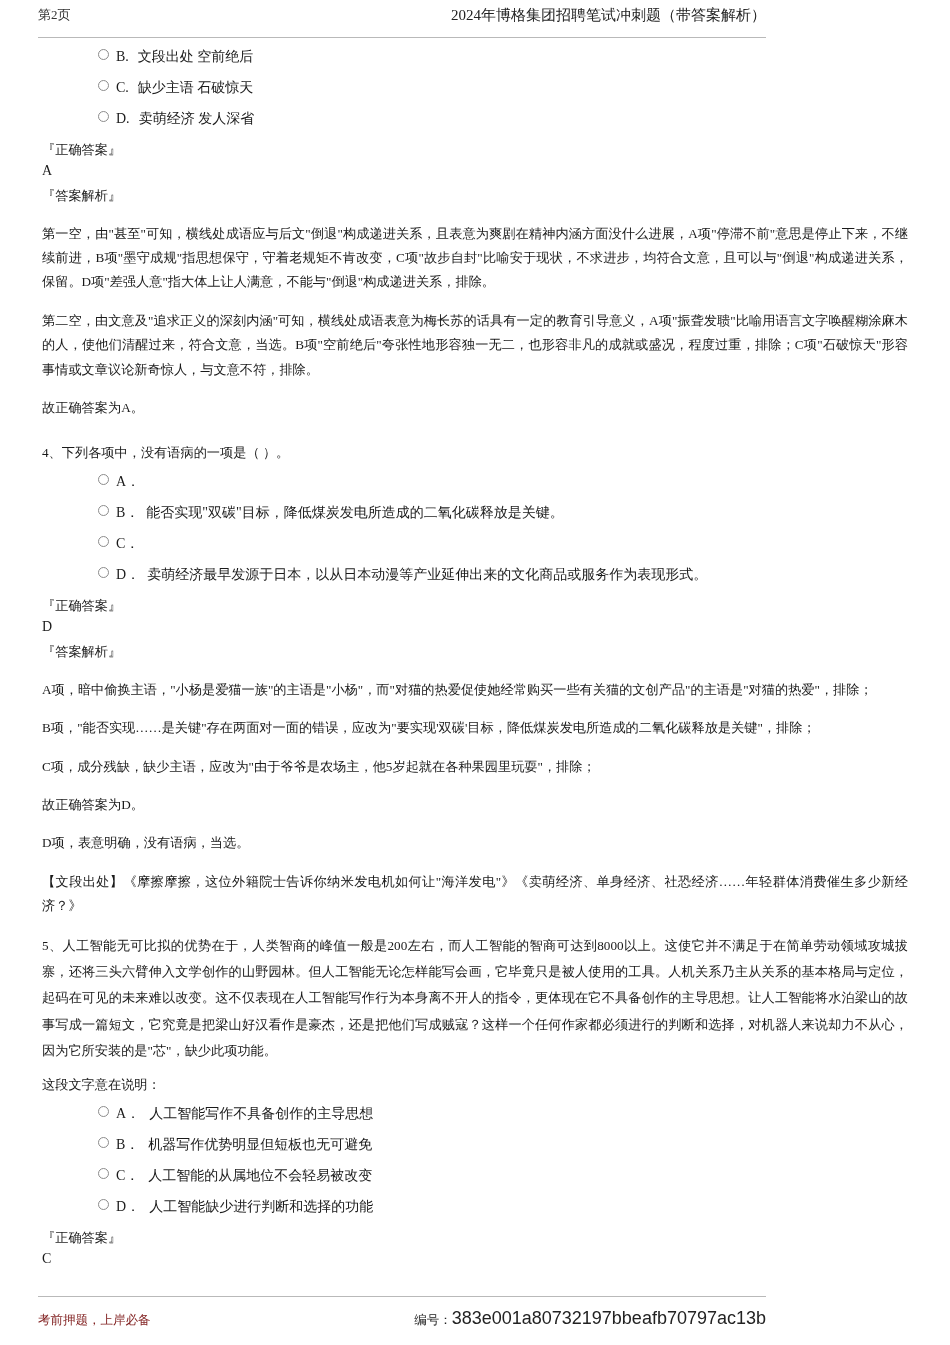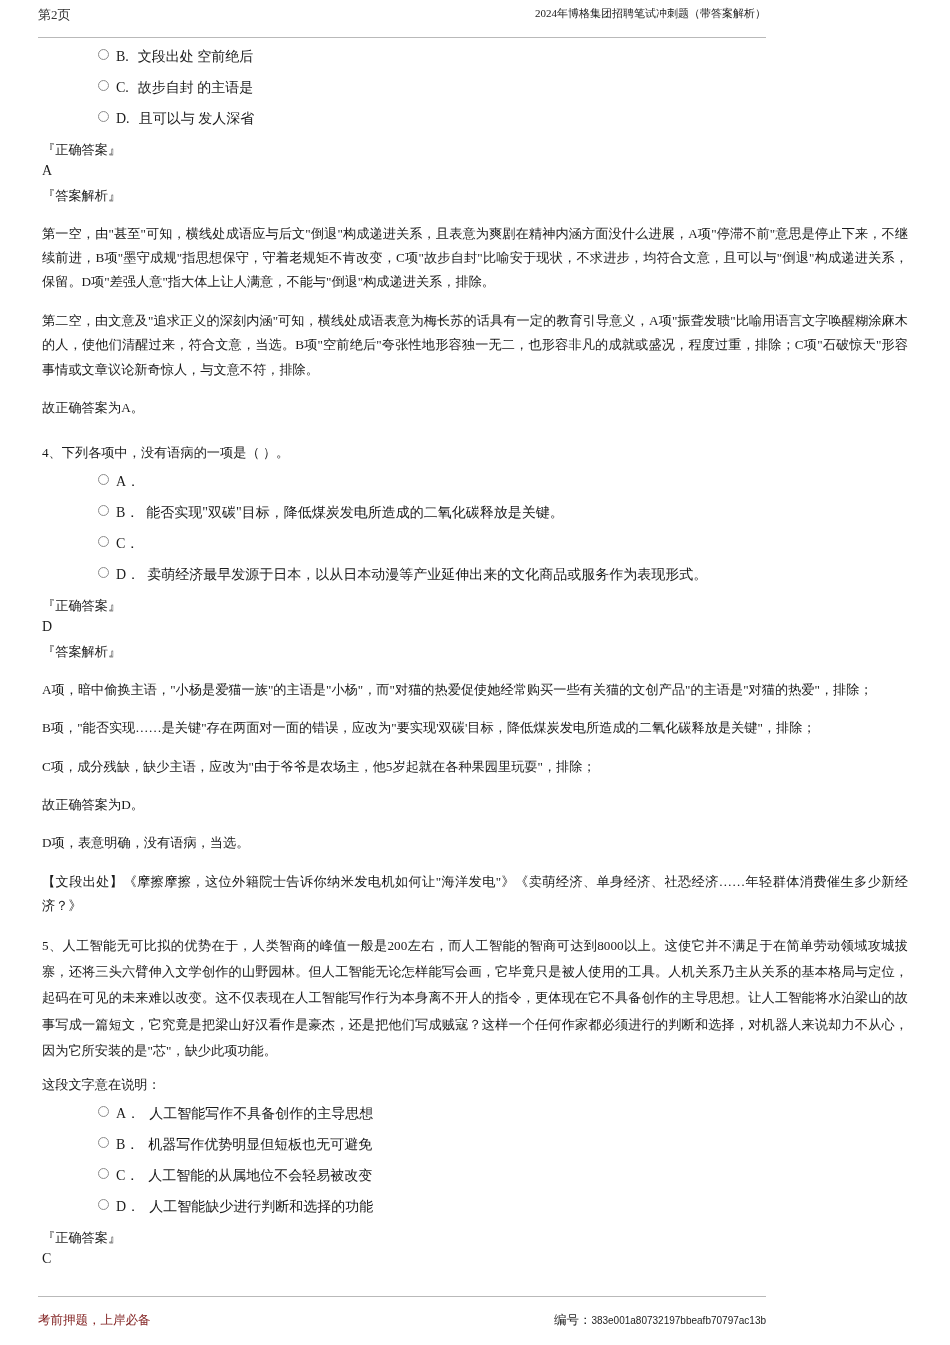--- a/index.html
+++ b/index.html
@@ -35,21 +35,21 @@
     justify-content: space-between;
     border-bottom: 1px solid #b9b9b9;
     padding-bottom: 3px;
   }
   .header-left {
     font-size: 13px;
     color: #333;
     letter-spacing: 0px;
   }
   .header-right {
-    font-size: 11px;
+    font-size: 15px;
     color: #222;
     letter-spacing: 0px;
   }
 
   
   .content {
     position: absolute;
     top: 42px;
     left: 42px;
     width: 866px;
@@ -148,21 +148,21 @@
   .footer-left {
     font-size: 12.5px;
     color: #7f1d1d;
   }
   .footer-right {
     font-size: 12.5px;
     color: #222;
   }
   .footer-code {
     font-family: "Liberation Sans", sans-serif;
-    font-size: 10px;
+    font-size: 18px;
     letter-spacing: 0px;
   }
 </style>
 </head>
 <body>
 
 <div class="page">
 
   <div class="header">
     <div class="header-left">第2页</div>
@@ -173,26 +173,26 @@
 
     <div class="options">
       <div class="option">
         <span class="radio"></span>
         <span class="opt-letter">B.</span>
         <span class="opt-text">文段出处 空前绝后</span>
       </div>
       <div class="option">
         <span class="radio"></span>
         <span class="opt-letter">C.</span>
-        <span class="opt-text">故步自封 的主语是</span>
+        <span class="opt-text">缺少主语 石破惊天</span>
       </div>
       <div class="option">
         <span class="radio"></span>
         <span class="opt-letter">D.</span>
-        <span class="opt-text">且可以与 发人深省</span>
+        <span class="opt-text">卖萌经济 发人深省</span>
       </div>
     </div>
 
     <div class="label-line">『正确答案』</div>
     <div class="ans-letter">A</div>
     <div class="label-line">『答案解析』</div>
 
     <div class="para first">第一空，由"甚至"可知，横线处成语应与后文"倒退"构成递进关系，且表意为爽剧在精神内涵方面没什么进展，A项"停滞不前"意思是停止下来，不继续前进，B项"墨守成规"指思想保守，守着老规矩不肯改变，C项"故步自封"比喻安于现状，不求进步，均符合文意，且可以与"倒退"构成递进关系，保留。D项"差强人意"指大体上让人满意，不能与"倒退"构成递进关系，排除。</div>
     <div class="para">第二空，由文意及"追求正义的深刻内涵"可知，横线处成语表意为梅长苏的话具有一定的教育引导意义，A项"振聋发聩"比喻用语言文字唤醒糊涂麻木的人，使他们清醒过来，符合文意，当选。B项"空前绝后"夸张性地形容独一无二，也形容非凡的成就或盛况，程度过重，排除；C项"石破惊天"形容事情或文章议论新奇惊人，与文意不符，排除。</div>
     <div class="para">故正确答案为A。</div>

